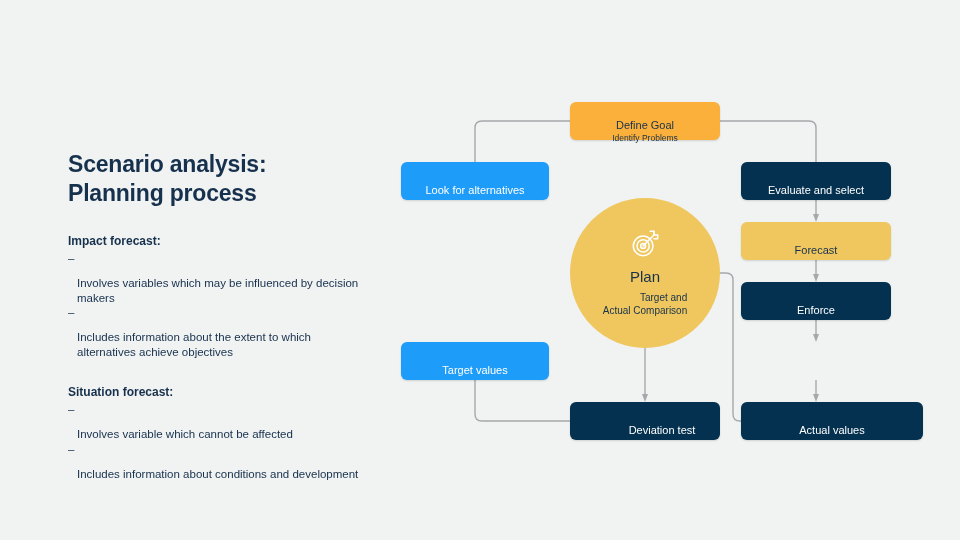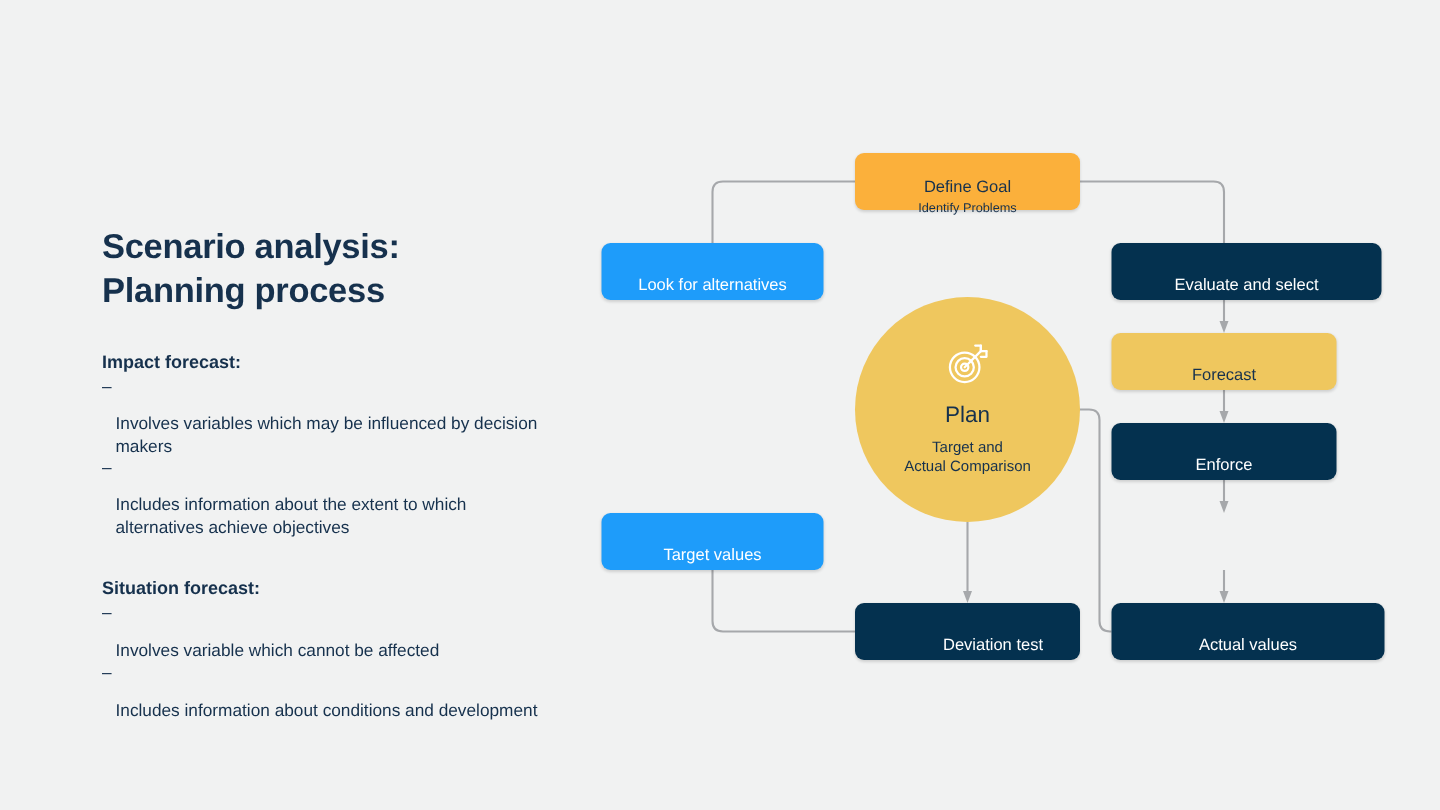--- a/index.html
+++ b/index.html
@@ -77,41 +77,41 @@
   .node.blue  { background: #1e9cfa; color: #ffffff; }
   .node.gold  { background: #efc75e; color: #16314d; }
   .node.orange{ background: #fbb03b; color: #16314d; }
 
   #n-define-goal { left: 190px; top: 22px;  width: 150px; height: 38px; }
   #n-define-goal .node-label { font-size: 11px; }
   #n-define-goal .node-sub   { font-size: 8.5px; margin-top: 1px; }
 
   #n-look-alt    { left: 21px;  top: 82px;  width: 148px; height: 38px; }
   #n-target-val  { left: 21px;  top: 262px; width: 148px; height: 38px; }
-  #n-evaluate    { left: 361px; top: 82px;  width: 180px; height: 38px; }
+  #n-evaluate    { left: 361px; top: 82px;  width: 150px; height: 38px; }
   #n-forecast    { left: 361px; top: 142px; width: 150px; height: 38px; }
   #n-enforce     { left: 361px; top: 202px; width: 150px; height: 38px; text-align: center; }
   #n-implement   { left: 361px; top: 262px; width: 150px; height: 38px; }
   #n-actual-val  { left: 361px; top: 322px; width: 182px; height: 38px; }
   #n-deviation   { left: 190px; top: 322px; width: 150px; height: 38px; padding-left: 34px; }
 
   .node:not(#n-define-goal) .node-label { font-size: 11px; }
 
   
   #plan-circle {
     position: absolute;
     left: 190px; top: 118px;
     width: 150px; height: 150px;
     border-radius: 50%;
     background: #efc75e;
     display: flex;
     flex-direction: column;
     align-items: center;
     justify-content: center;
-    text-align: center;
+    text-align: right;
     color: #16314d;
   }
   #plan-circle .plan-icon { margin-bottom: 6px; }
   #plan-circle .plan-title {
     font-size: 15px;
     line-height: 1.1;
     margin-bottom: 6px;
   }
   #plan-circle .plan-sub {
     font-size: 10px;

